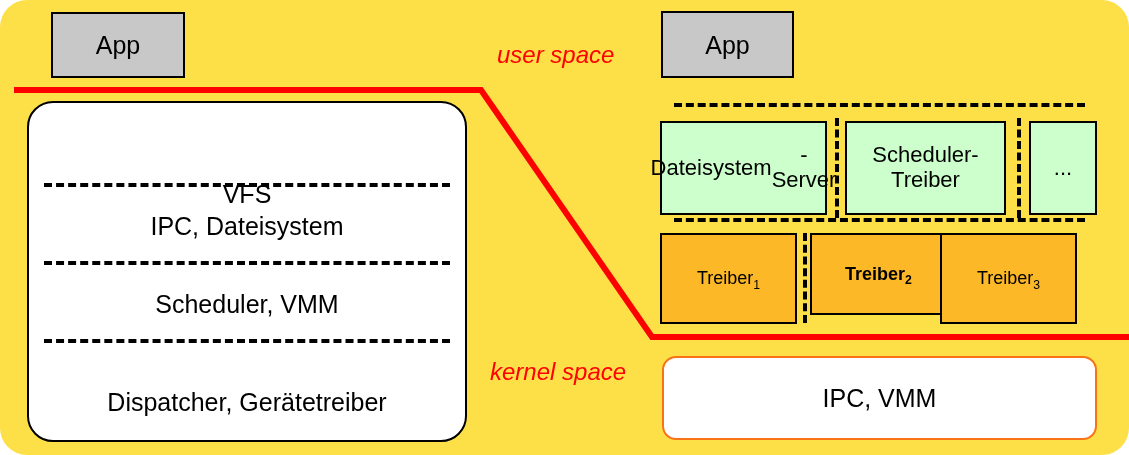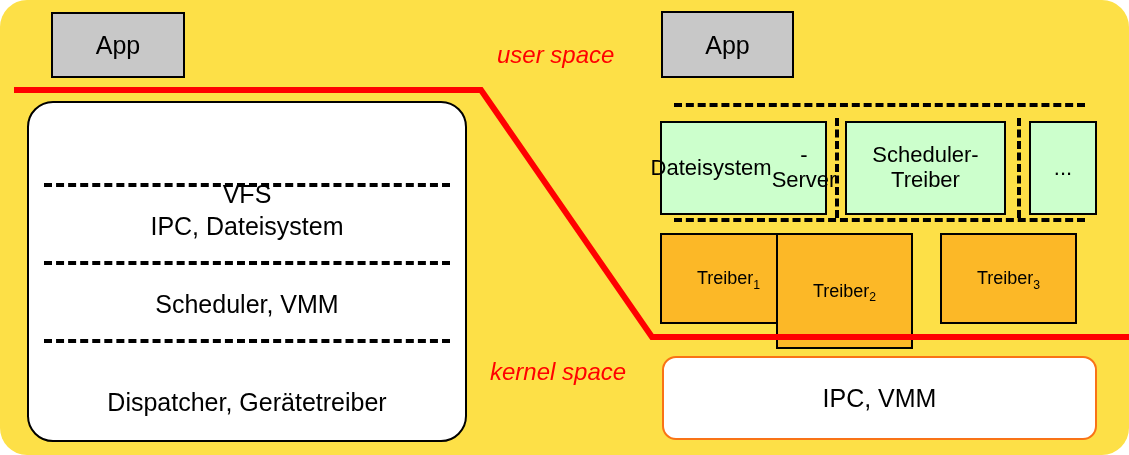--- a/index.html
+++ b/index.html
@@ -163,21 +163,21 @@
     <span>...</span>
   </div>
 
   <div class="vdash" style="left:803px; top:233px; height:90px;"></div>
   <div class="vdash" style="left:953px; top:233px; height:90px;"></div>
 
   <div class="box driver-box" style="left:660px; top:233px; width:137px; height:91px;">
     <span><span>Treiber</span><sub>1</sub></span>
   </div>
 
-  <div class="box driver-box" style="left:776px; top:233px; width:137px; height:116px;">
+  <div class="box driver-box" style="left:810px; top:233px; width:137px; height:82px;font-weight:bold;">
     <span><span>Treiber</span><sub>2</sub></span>
   </div>
 
   <div class="box driver-box" style="left:940px; top:233px; width:137px; height:91px;">
     <span><span>Treiber</span><sub>3</sub></span>
   </div>
 
   <div class="box rounded-box-sm" style="left:662px; top:356px; width:435px; height:84px;">
     <span>IPC, VMM</span>
   </div>

